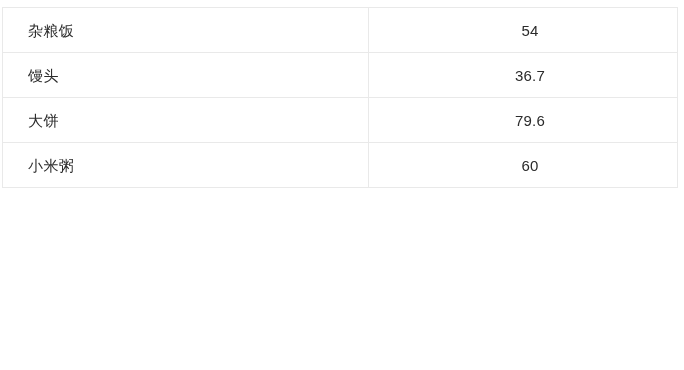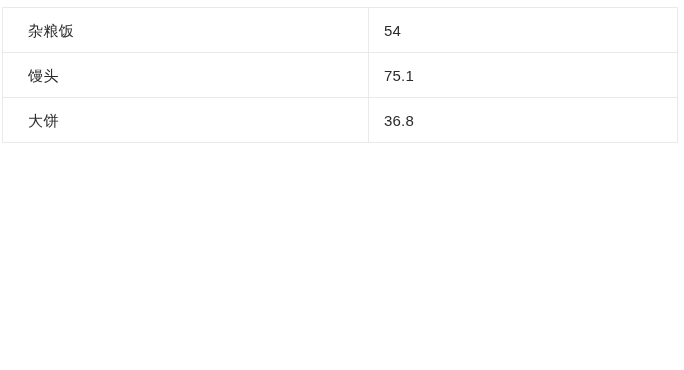--- a/index.html
+++ b/index.html
@@ -48,20 +48,21 @@
     white-space: nowrap;
     overflow: hidden;
   }
   .data-table td.cell-name {
     padding-left: 25px;
     letter-spacing: 0.4px;
   }
   .data-table td.cell-value {
     padding-left: 15px;
     letter-spacing: 0.2px;
+    text-align: center;
   }
 </style>
 </head>
 <body>
 
 <div class="page">
   <table class="data-table">
     <colgroup>
       <col class="c-name">
       <col class="c-value">
@@ -69,27 +70,31 @@
     <tbody>
 
       <tr>
         <td class="cell-name">杂粮饭</td>
         <td class="cell-value">54</td>
       </tr>
 
 
       <tr>
         <td class="cell-name">馒头</td>
-        <td class="cell-value">75.1</td>
+        <td class="cell-value">36.7</td>
       </tr>
 
 
       <tr>
         <td class="cell-name">大饼</td>
-        <td class="cell-value">36.8</td>
+        <td class="cell-value">79.6</td>
       </tr>
 
 
 
+      <tr>
+        <td class="cell-name">小米粥</td>
+        <td class="cell-value">60</td>
+      </tr>
 
     </tbody>
   </table>
 </div>
 
 </body></html>

